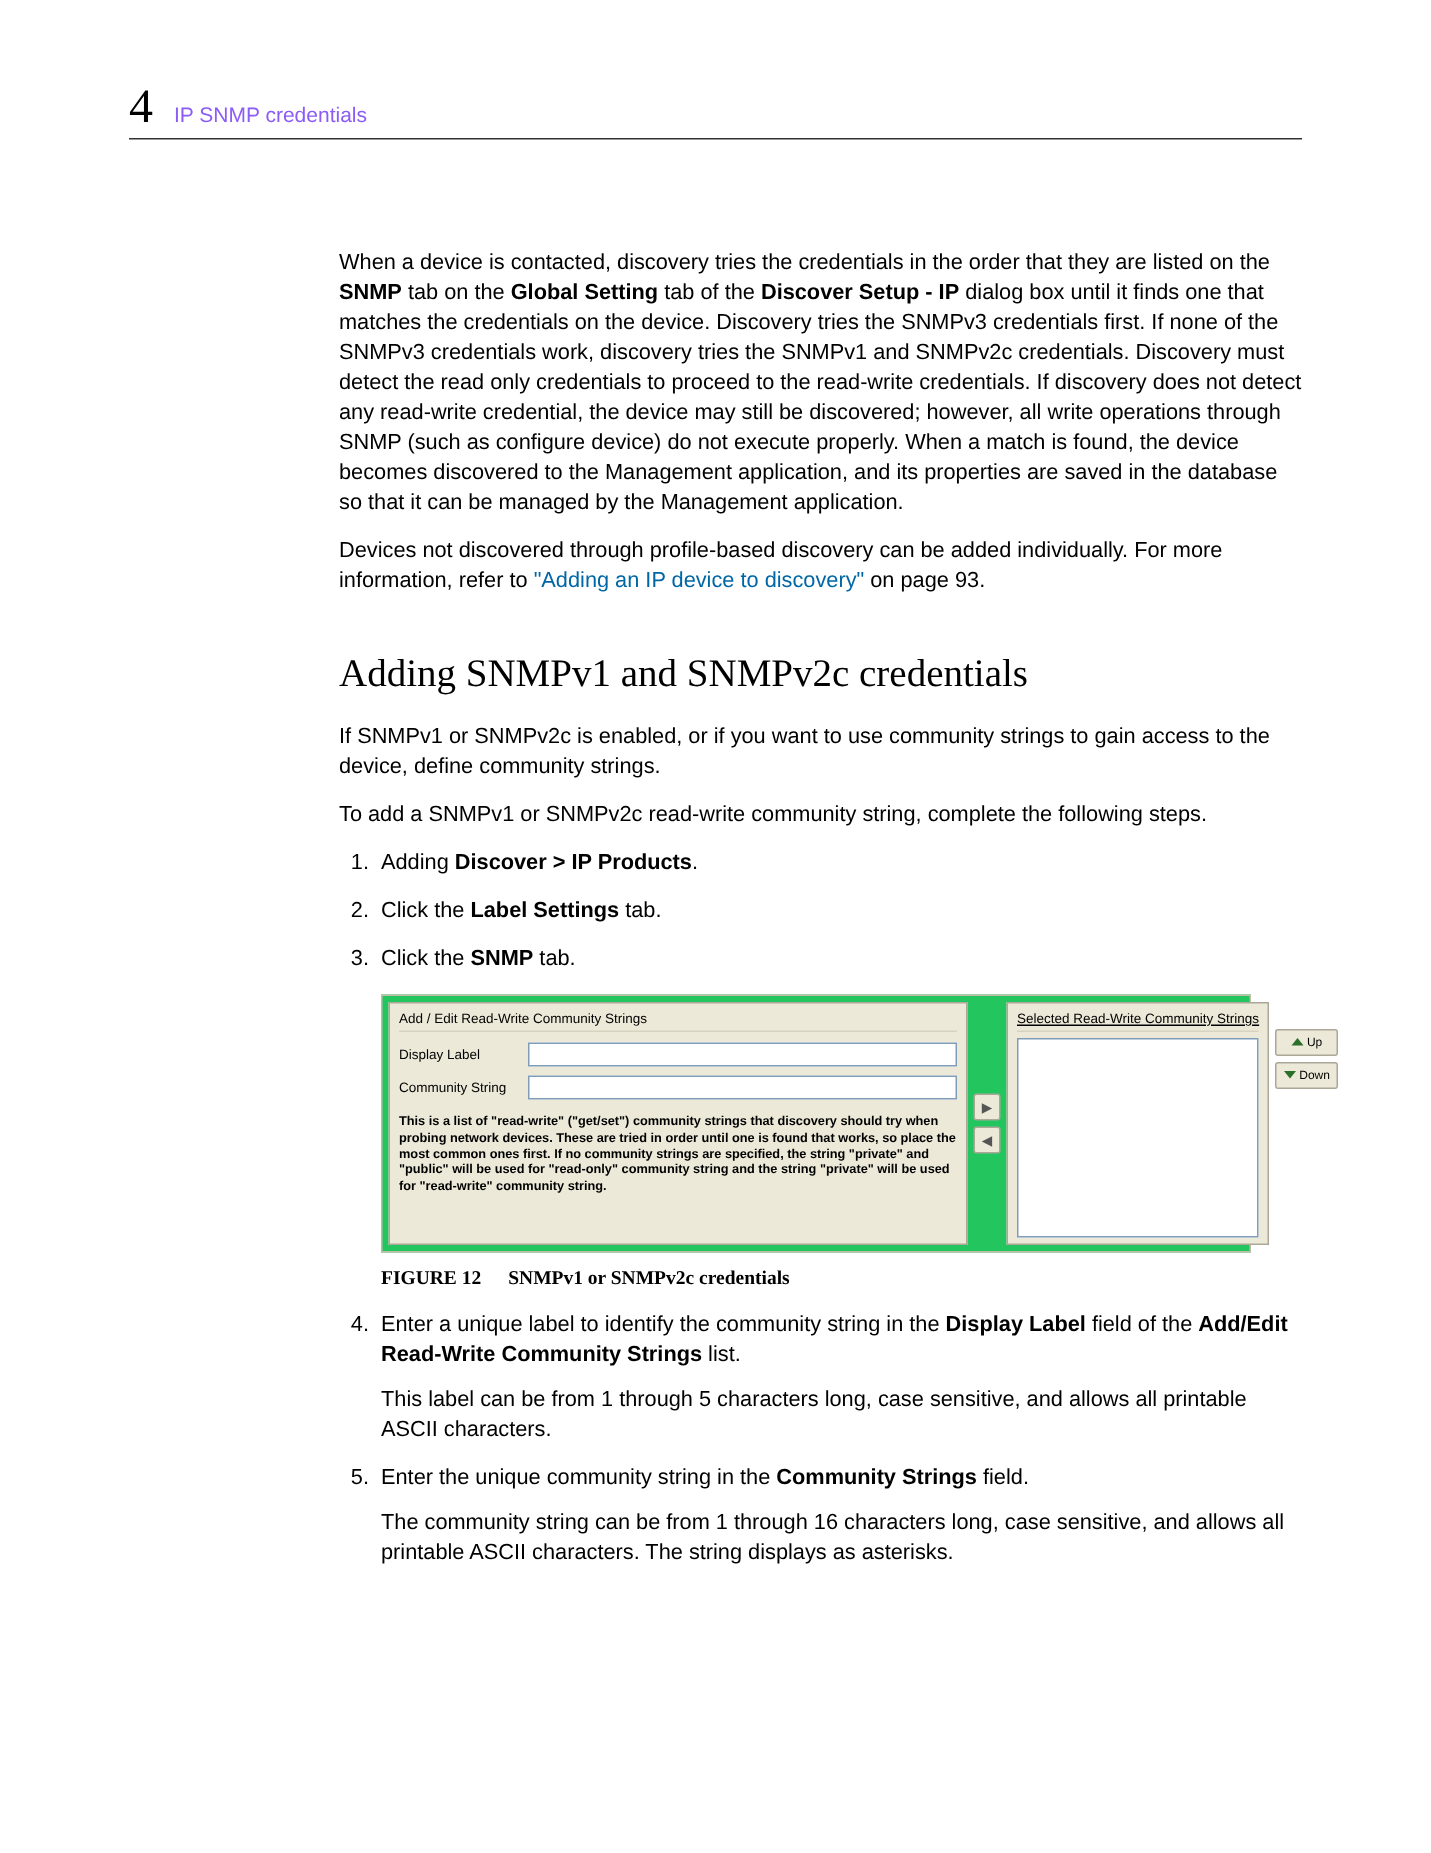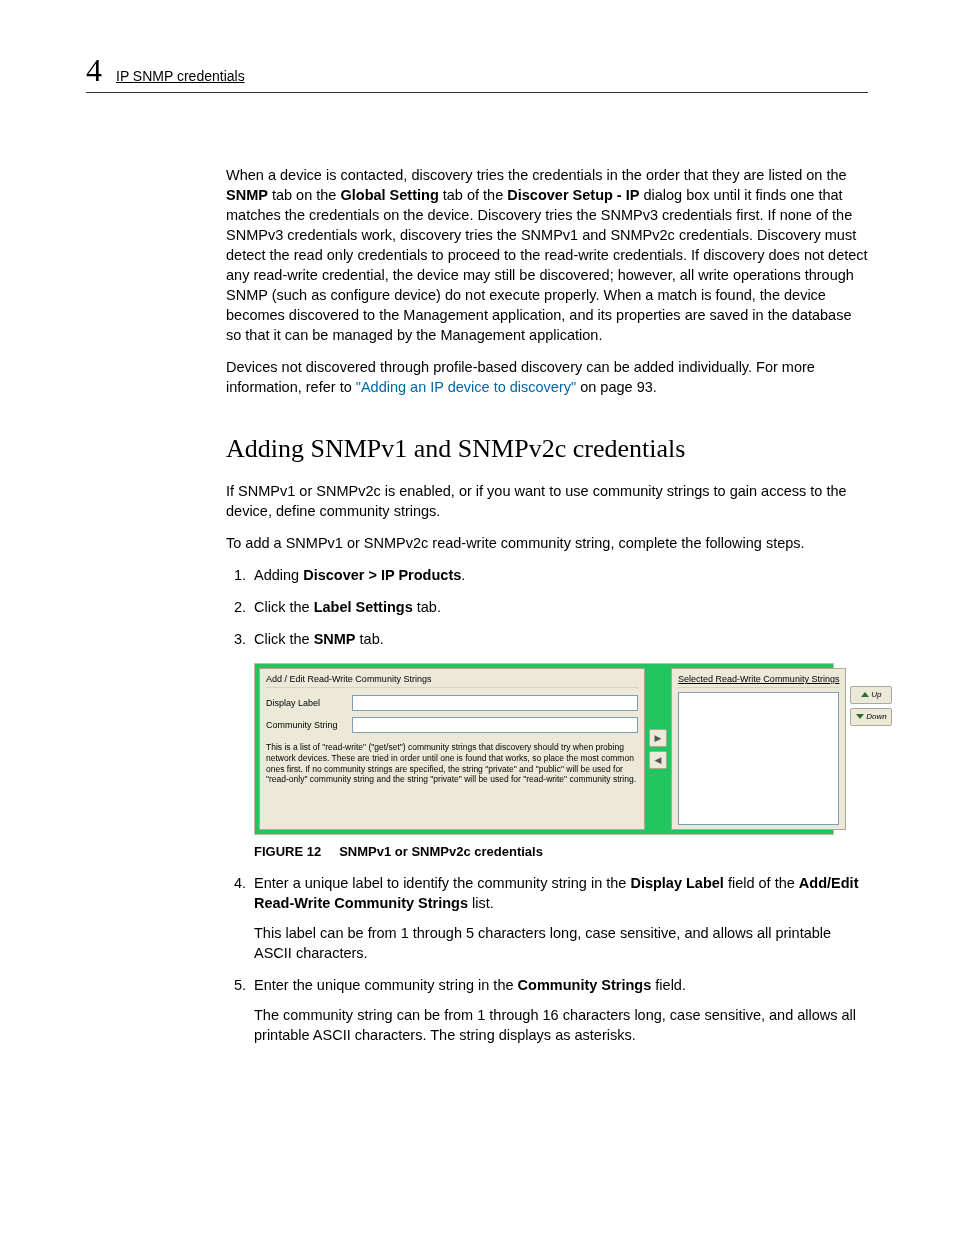--- a/index.html
+++ b/index.html
@@ -30,22 +30,21 @@
     padding: 0 0 6px 0;
   }
   .chapter-num {
     font-family: Georgia, "Times New Roman", serif;
     font-weight: 400;
     font-size: 32px;
     line-height: 1;
   }
   .header-title {
     font-size: 14px;
-    color: #000000;
-    text-decoration: underline;
+    color: #8b5cf6;
   }
   .content {
     margin-left: 226px;
     margin-right: 86px;
     font-size: 14.5px;
     line-height: 1.38;
     margin-top: 12px;
   }
   .content p { margin: 0 0 12px 0; }
   .content .bold { font-weight: 700; }
@@ -69,20 +68,21 @@
   ol.steps > li p.sub {
     margin: 10px 0 0 0;
   }
   
   .figure-wrap {
     margin: 14px 0 12px 0;
   }
   .figure-caption {
     font-size: 13px;
     margin-top: 8px;
+    font-family: Liberation Serif, serif;
   }
   .figure-caption .figlabel { font-weight: 700; margin-right: 18px; }
   
   .dialog {
     background: #22c55e;
     border: 1px solid #c0bca8;
     width: 580px;
     height: 172px;
     font-family: Tahoma, Arial, sans-serif;
     font-size: 9px;
@@ -121,20 +121,21 @@
     height: 14px;
     border: 1px solid #7f9db9;
     background: #fff;
     font-size: 9px;
     padding: 0 2px;
   }
   .helper-text {
     font-size: 8.5px;
     margin-top: 6px;
     line-height: 1.25;
+    font-weight: bold;
   }
   .mid-col {
     flex: 0 0 22px;
     display: flex;
     flex-direction: column;
     justify-content: center;
     align-items: center;
     gap: 4px;
     padding: 0 2px;
   }
@@ -177,21 +178,20 @@
     flex: 1;
     border: 1px solid #7f9db9;
     background: #fff;
   }
   .ordering {
     flex: 0 0 42px;
     display: flex;
     flex-direction: column;
     gap: 4px;
     padding-top: 18px;
-    font-style: italic;
   }
   .ordering .ord-btn {
     height: 16px;
     width: 40px;
     background: #ece9d8;
     border: 1px solid #aca899;
     border-radius: 2px;
     font-size: 8px;
     display: flex;
     justify-content: center;

